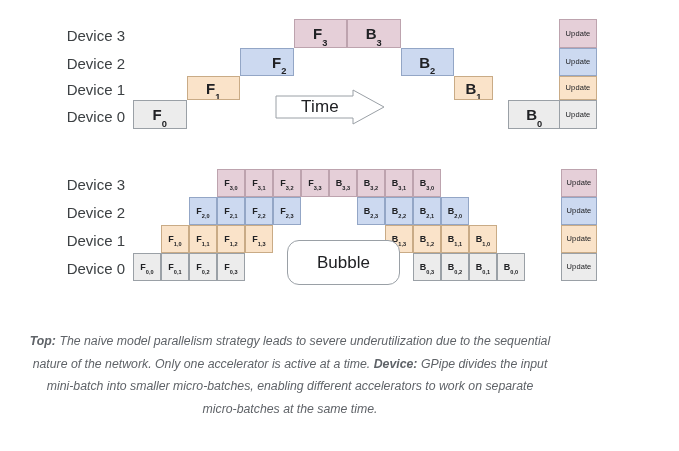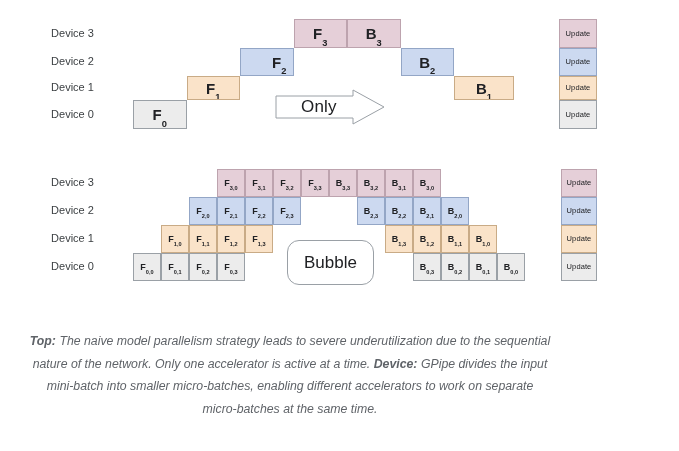--- a/index.html
+++ b/index.html
@@ -9,23 +9,23 @@
     font-family:"Liberation Sans", sans-serif;
     overflow:hidden;
     position:relative;
   }
   .figure{position:relative;width:679px;height:451px;}
 
   
   .chart{position:absolute;}
   .dev-label{
     position:absolute;
-    font-size:11px;
+    font-size:15px;
     color:#3c4043;
-    text-align:center;
+    text-align:right;
     white-space:nowrap;
     line-height:1;
   }
   .cell{
     position:absolute;
     box-sizing:border-box;
     border:1px solid #9aa0a6;
     display:flex;
     align-items:center;
     justify-content:center;
@@ -113,39 +113,42 @@
       <div class="cell c-blue" style="left: 400.5px; top: 48px; width: 53.5px; height: 28px;">
         <span class="lbl">B<sub>2</sub></span>
       </div>
       <div class="cell c-blue upd" style="left: 559px; top: 48px; width: 38px; height: 28px;">
         <span class="lbl">Update</span>
       </div>
       <div class="dev-label" style="left: 20px; top: 82px; width: 105px;">Device 1</div>
       <div class="cell c-orange" style="left: 186.5px; top: 76px; width: 53.5px; height: 24px;">
         <span class="lbl">F<sub>1</sub></span>
       </div>
-      <div class="cell c-orange" style="left: 454px; top: 76px; width: 60px; height: 24px;">
+      <div class="cell c-orange" style="left: 454px; top: 76px; width: 39px; height: 24px;">
         <span class="lbl">B<sub>1</sub></span>
       </div>
       <div class="cell c-orange upd" style="left: 559px; top: 76px; width: 38px; height: 24px;">
         <span class="lbl">Update</span>
       </div>
       <div class="dev-label" style="left: 20px; top: 108.5px; width: 105px;">Device 0</div>
       <div class="cell c-grey" style="left: 133px; top: 100px; width: 53.5px; height: 29px;">
         <span class="lbl">F<sub>0</sub></span>
+      </div>
+      <div class="cell c-grey" style="left: 507.5px; top: 100px; width: 53.5px; height: 29px;">
+        <span class="lbl">B<sub>0</sub></span>
       </div>
       <div class="cell c-grey upd" style="left: 559px; top: 100px; width: 38px; height: 29px;">
         <span class="lbl">Update</span>
       </div>
       <div class="time-arrow" style="left: 275px; top: 89px; width: 110px; height: 36px;">
         <svg width="110" height="36" viewBox="0 0 110 36">
           <polygon points="1,7 78,7 78,1 109,18 78,35 78,29 1,29" fill="#ffffff" stroke="#9aa0a6" stroke-width="1"></polygon>
         </svg>
         <div class="tlabel">
-          <span>Only</span>
+          <span>Time</span>
         </div>
       </div>
     </div>
 
   <div class="chart bot" id="bot-chart" style="left:0;top:0;width:679px;height:300px;">
       <div class="dev-label" style="left: 20px; top: 177px; width: 105px;">Device 3</div>
       <div class="cell c-pink" style="left: 217px; top: 169px; width: 28px; height: 28px;">
         <span class="lbl">F<sub>3,0</sub></span>
       </div>
       <div class="cell c-pink" style="left: 245px; top: 169px; width: 28px; height: 28px;">
@@ -249,21 +252,21 @@
       </div>
       <div class="cell c-grey" style="left: 469px; top: 253px; width: 28px; height: 28px;">
         <span class="lbl">B<sub>0,1</sub></span>
       </div>
       <div class="cell c-grey" style="left: 497px; top: 253px; width: 28px; height: 28px;">
         <span class="lbl">B<sub>0,0</sub></span>
       </div>
       <div class="cell c-grey upd" style="left: 561px; top: 253px; width: 36px; height: 28px;">
         <span class="lbl">Update</span>
       </div>
-      <div class="bubble" style="left: 287px; top: 240px; width: 87px; height: 45px;">
+      <div class="bubble" style="left: 287px; top: 240px; width: 113px; height: 45px;">
         <span>Bubble</span>
       </div>
     </div>
 
   <div class="caption">
     <b>Top:</b><span> The naive model parallelism strategy leads to severe underutilization due to the sequential nature of the network. Only one accelerator is active at a time. </span><b>Device:</b><span> GPipe divides the input mini-batch into smaller micro-batches, enabling different accelerators to work on separate micro-batches at the same time.</span>
   </div>
 
 </div>
 

